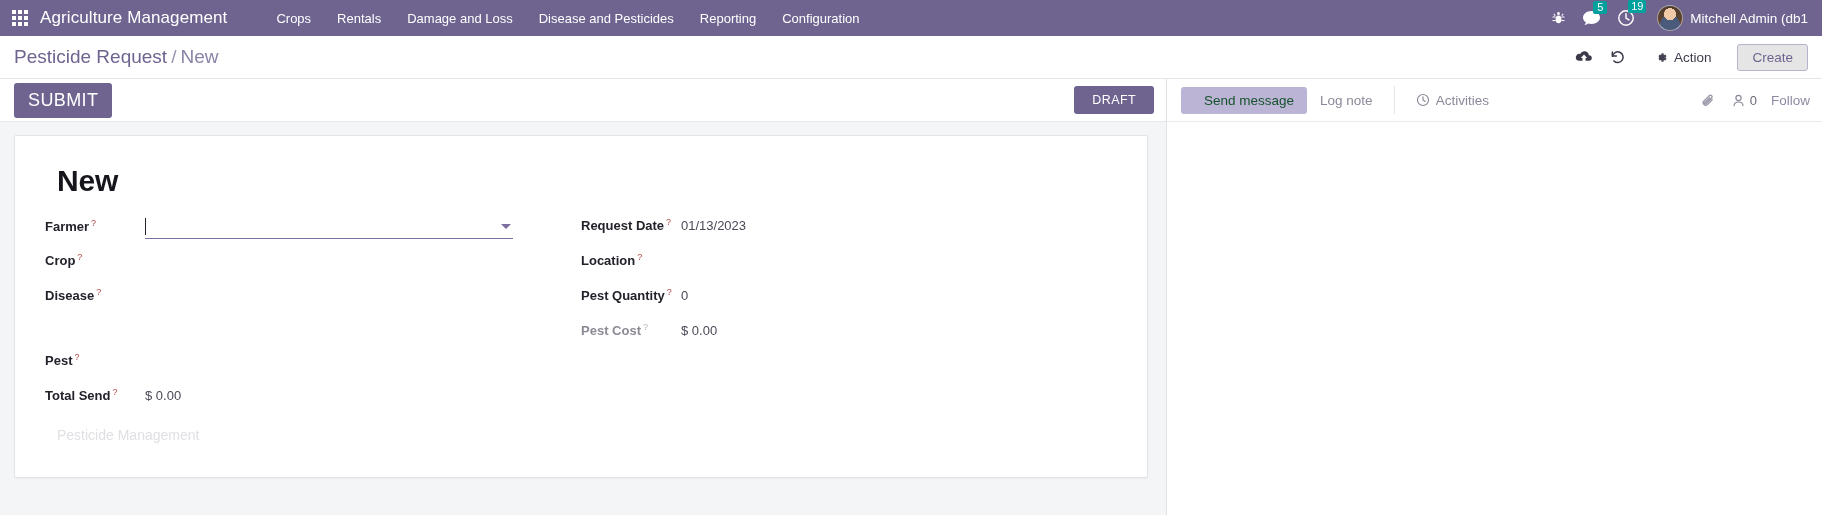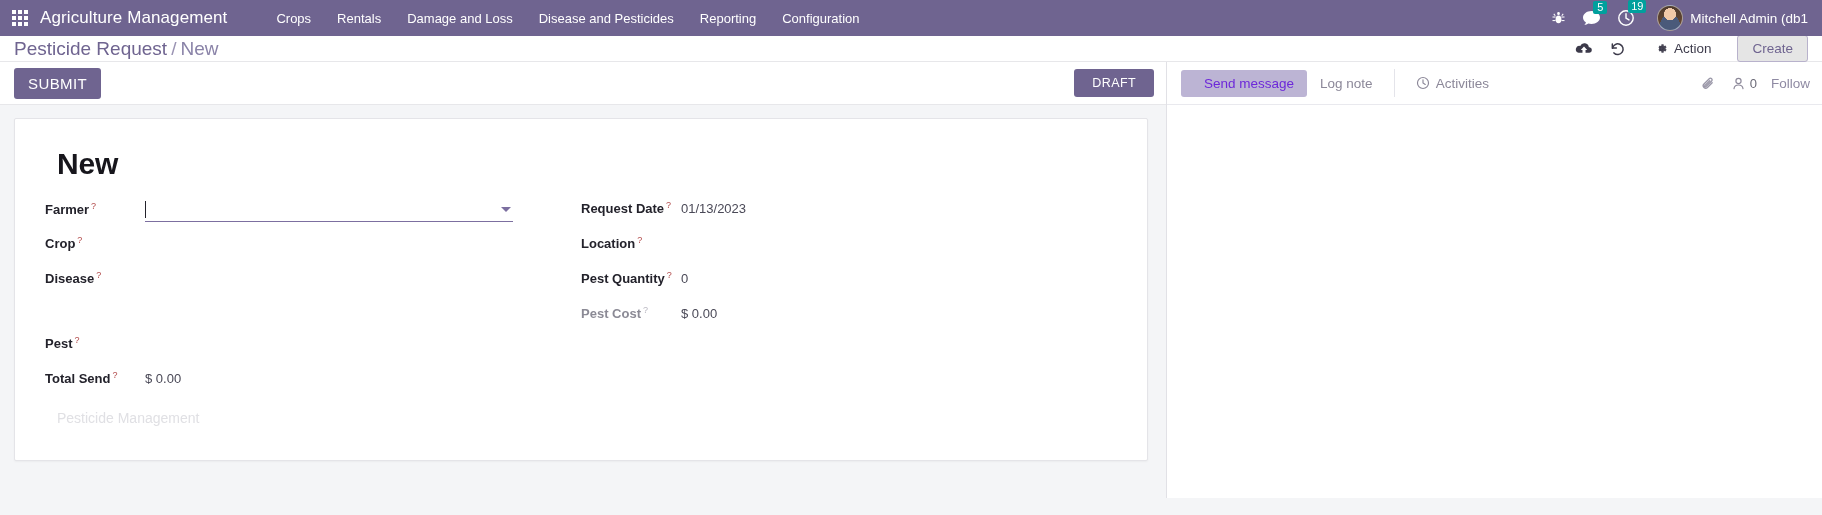--- a/index.html
+++ b/index.html
@@ -76,21 +76,21 @@
        linear-gradient(#4e3b2e, #6b4a33);
     border: 1px solid rgba(255,255,255,.5);
     flex: 0 0 auto;
   }
   .user-name { font-size: 13.5px; color: #fff; white-space: nowrap; }
 
   
   .control-panel {
     background: #fff;
     border-bottom: 1px solid #e7e7ea;
-    height: 26px;
+    height: 43px;
     display: flex;
     align-items: center;
     padding: 0 14px;
     position: relative;
     z-index: 20;
   }
   .breadcrumb { font-size: 19px; color: #6f6490; font-weight: 400; white-space: nowrap; }
   .breadcrumb .crumb-link { cursor: pointer; }
   .breadcrumb .sep { margin: 0 4px; color: #9a93b3; }
   .breadcrumb .current { color: #8a83a8; }
@@ -142,21 +142,21 @@
     display: flex;
     align-items: center;
     padding: 0 12px 0 14px;
     border-bottom: 1px solid #e7e7ea;
   }
   .submit-btn {
     background: #6f6490;
     color: #fff;
     border: none;
     border-radius: 3px;
-    font-size: 15px;
+    font-size: 18px;
     letter-spacing: .4px;
     padding: 7px 14px;
     cursor: pointer;
     font-family: "Liberation Sans", sans-serif;
   }
   .sb-spacer { flex: 1 1 auto; }
   .statusbar-pills { display: flex; align-items: center; padding-left: 28px; }
   .pill {
     background: #6f6490;
     color: #fff;
@@ -269,21 +269,21 @@
     font-size: 13.5px;
     padding: 6px 13px;
     border-radius: 3px;
     cursor: pointer;
     color: #8c8899;
     white-space: nowrap;
     border: none;
     background: transparent;
     font-family: "Liberation Sans", sans-serif;
   }
-  .chat-btn.active { background: #bcb4d4; color: #6d28d9; padding-left: 23px; }
+  .chat-btn.active { background: #bcb4d4; color: #14532d; padding-left: 23px; }
   .chat-btn.with-icon { display: flex; align-items: center; gap: 6px; }
   .chat-divider { width: 1px; height: 28px; background: #e4e4ea; margin: 0 8px; }
   .chatter-spacer { flex: 1 1 auto; }
   .chatter-right { display: flex; align-items: center; gap: 14px; padding-right: 2px; }
   .follow-group { display: flex; align-items: center; gap: 4px; cursor: pointer; color: #8c8899; font-size: 13.5px; }
   .follow-count { font-size: 13px; color: #6b6a77; }
   .follow-label { font-size: 13.5px; color: #8f8aa3; white-space: nowrap; }
   .attach-icon { cursor: pointer; color: #9a97a8; display: flex; }
 
   .thread { padding: 16px 18px 0 18px; }

